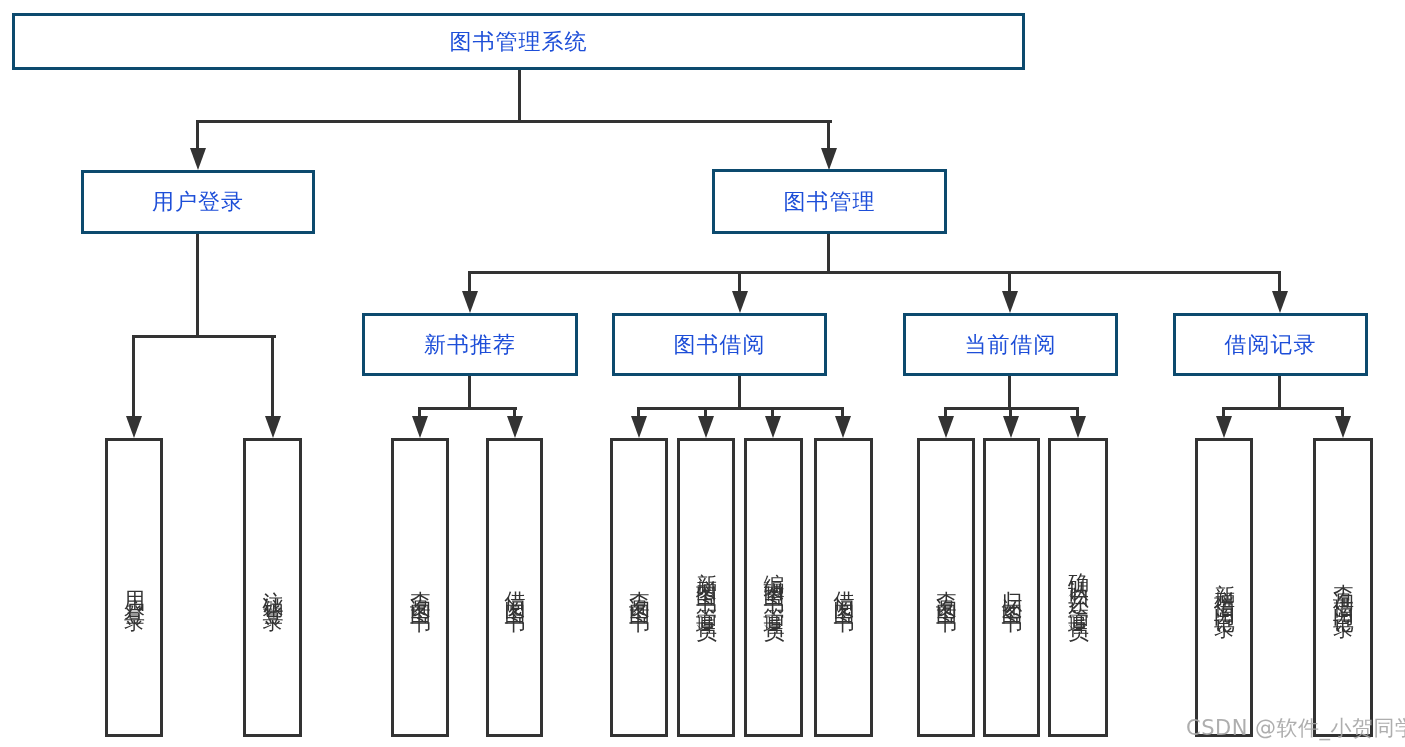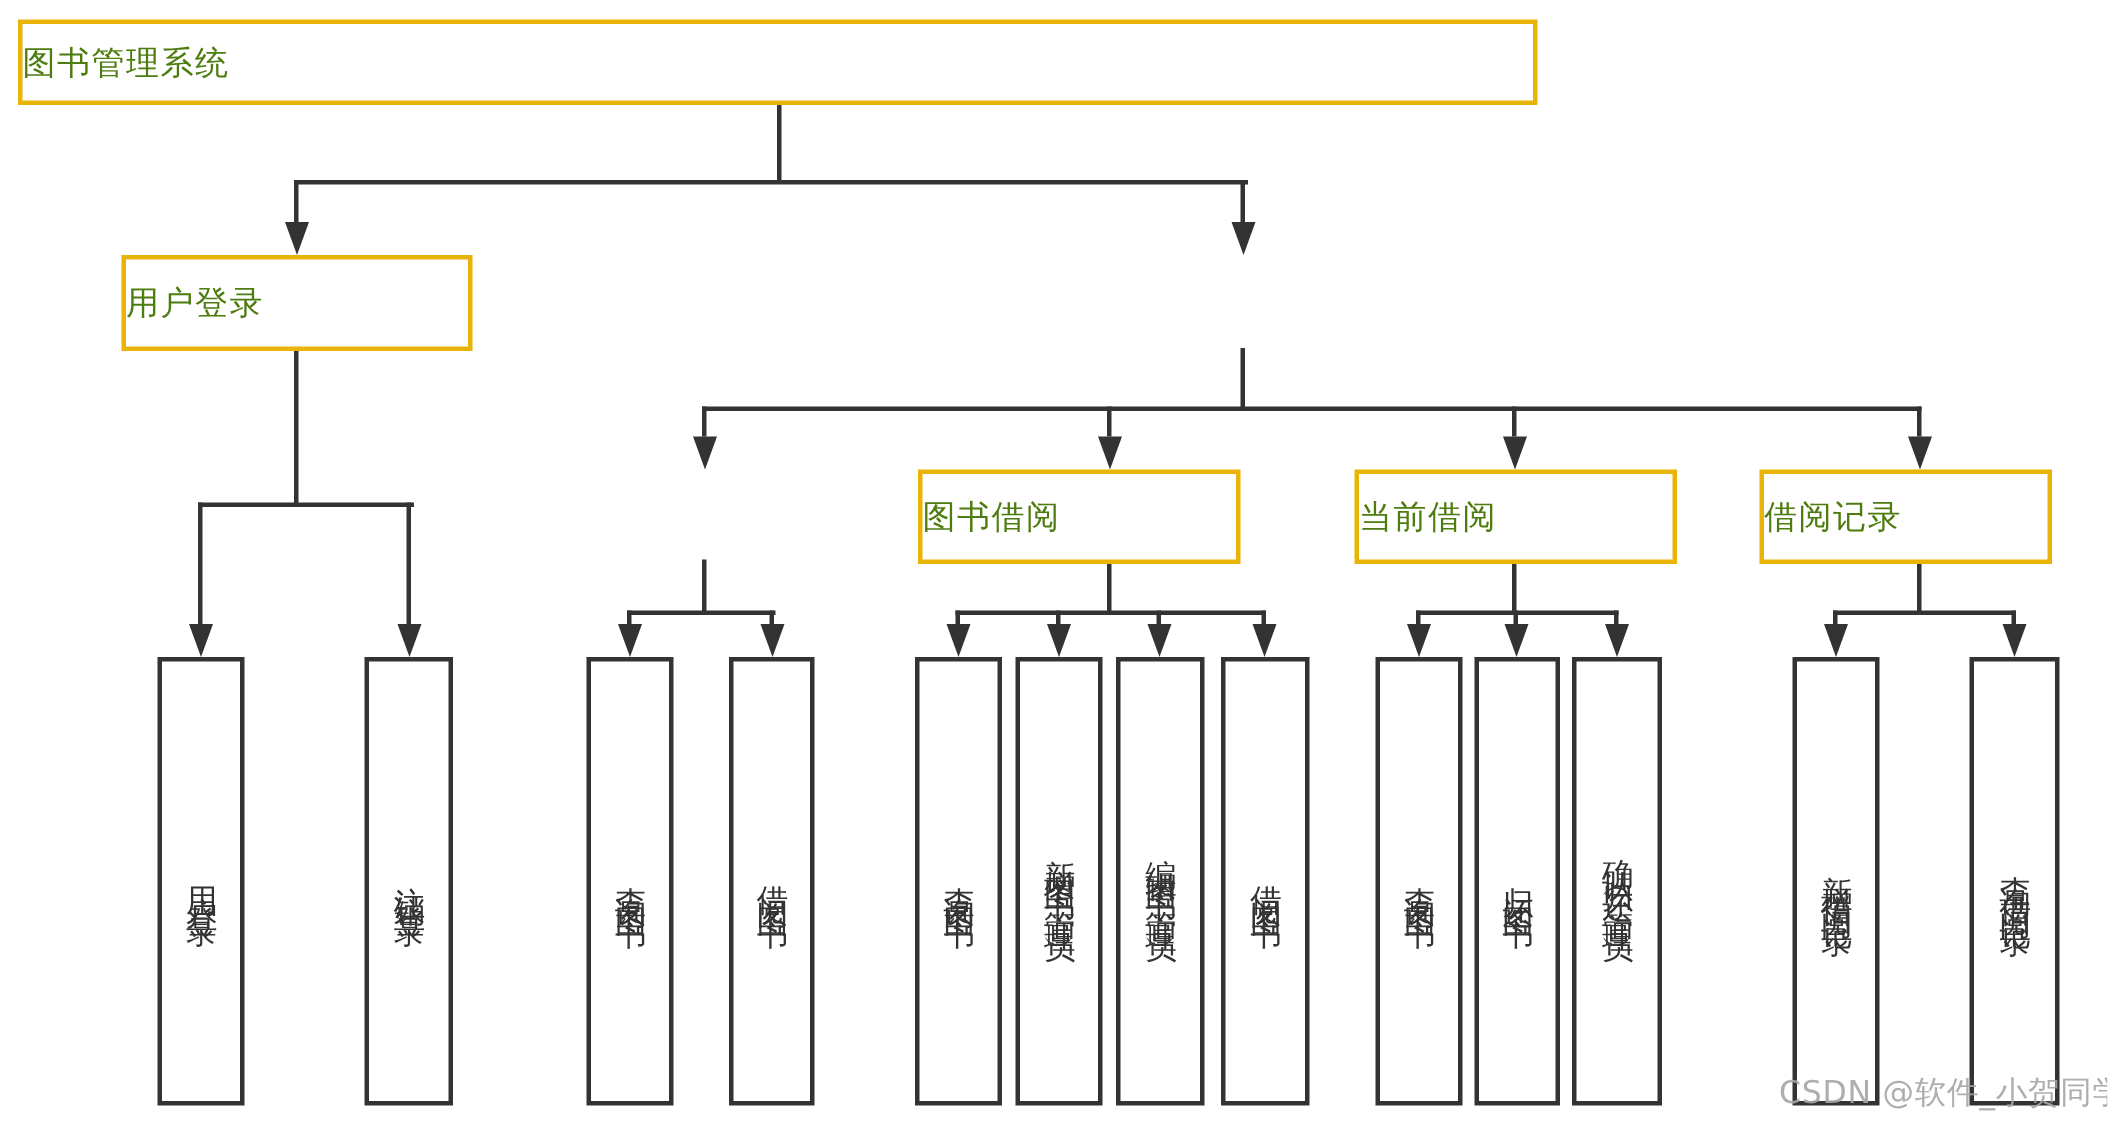--- a/index.html
+++ b/index.html
@@ -8,27 +8,28 @@
     width: 1405px;
     height: 747px;
     background: #ffffff;
     font-family: "DejaVu Sans", sans-serif;
     color: #333333;
     overflow: hidden;
   }
   .node {
     position: absolute;
     box-sizing: border-box;
-    border: 3px solid #eab308;
+    border: 3px solid #0c4a6e;
     background: #ffffff;
     display: flex;
     align-items: center;
+    justify-content: center;
     font-size: 22px;
     letter-spacing: 1px;
-    color: #4d7c0f;
+    color: #1d4ed8;
     z-index: 2;
   }
   .vnode {
     position: absolute;
     box-sizing: border-box;
     border: 3px solid #333333;
     background: #ffffff;
     display: flex;
     align-items: center;
     justify-content: center;
@@ -88,33 +89,39 @@
   </div>
 
   <div class="vline" style="left:518px; top:68px; height:54px;"></div>
   <div class="hline" style="left:196px; top:120px; width:636px;"></div>
   <div class="arrow" style="left:196px; top:120px; height:28px;"></div>
   <div class="arrow" style="left:827px; top:120px; height:28px;"></div>
 
   <div class="node" style="left:81px; top:170px; width:234px; height:64px;">
     <span>用户登录</span>
   </div>
+  <div class="node" style="left:712px; top:169px; width:235px; height:65px;">
+    <span>图书管理</span>
+  </div>
 
   <div class="vline" style="left:196px; top:231px; height:107px;"></div>
   <div class="hline" style="left:132px; top:335px; width:144px;"></div>
   <div class="arrow" style="left:132px; top:335px; height:81px;"></div>
   <div class="arrow" style="left:271px; top:335px; height:81px;"></div>
 
   <div class="vline" style="left:827px; top:232px; height:42px;"></div>
   <div class="hline" style="left:468px; top:271px; width:813px;"></div>
   <div class="arrow" style="left:468px; top:271px; height:20px;"></div>
   <div class="arrow" style="left:738px; top:271px; height:20px;"></div>
   <div class="arrow" style="left:1008px; top:271px; height:20px;"></div>
   <div class="arrow" style="left:1278px; top:271px; height:20px;"></div>
 
+  <div class="node" style="left:362px; top:313px; width:216px; height:63px;">
+    <span>新书推荐</span>
+  </div>
   <div class="node" style="left:612px; top:313px; width:215px; height:63px;">
     <span>图书借阅</span>
   </div>
   <div class="node" style="left:903px; top:313px; width:215px; height:63px;">
     <span>当前借阅</span>
   </div>
   <div class="node" style="left:1173px; top:313px; width:195px; height:63px;">
     <span>借阅记录</span>
   </div>
 

